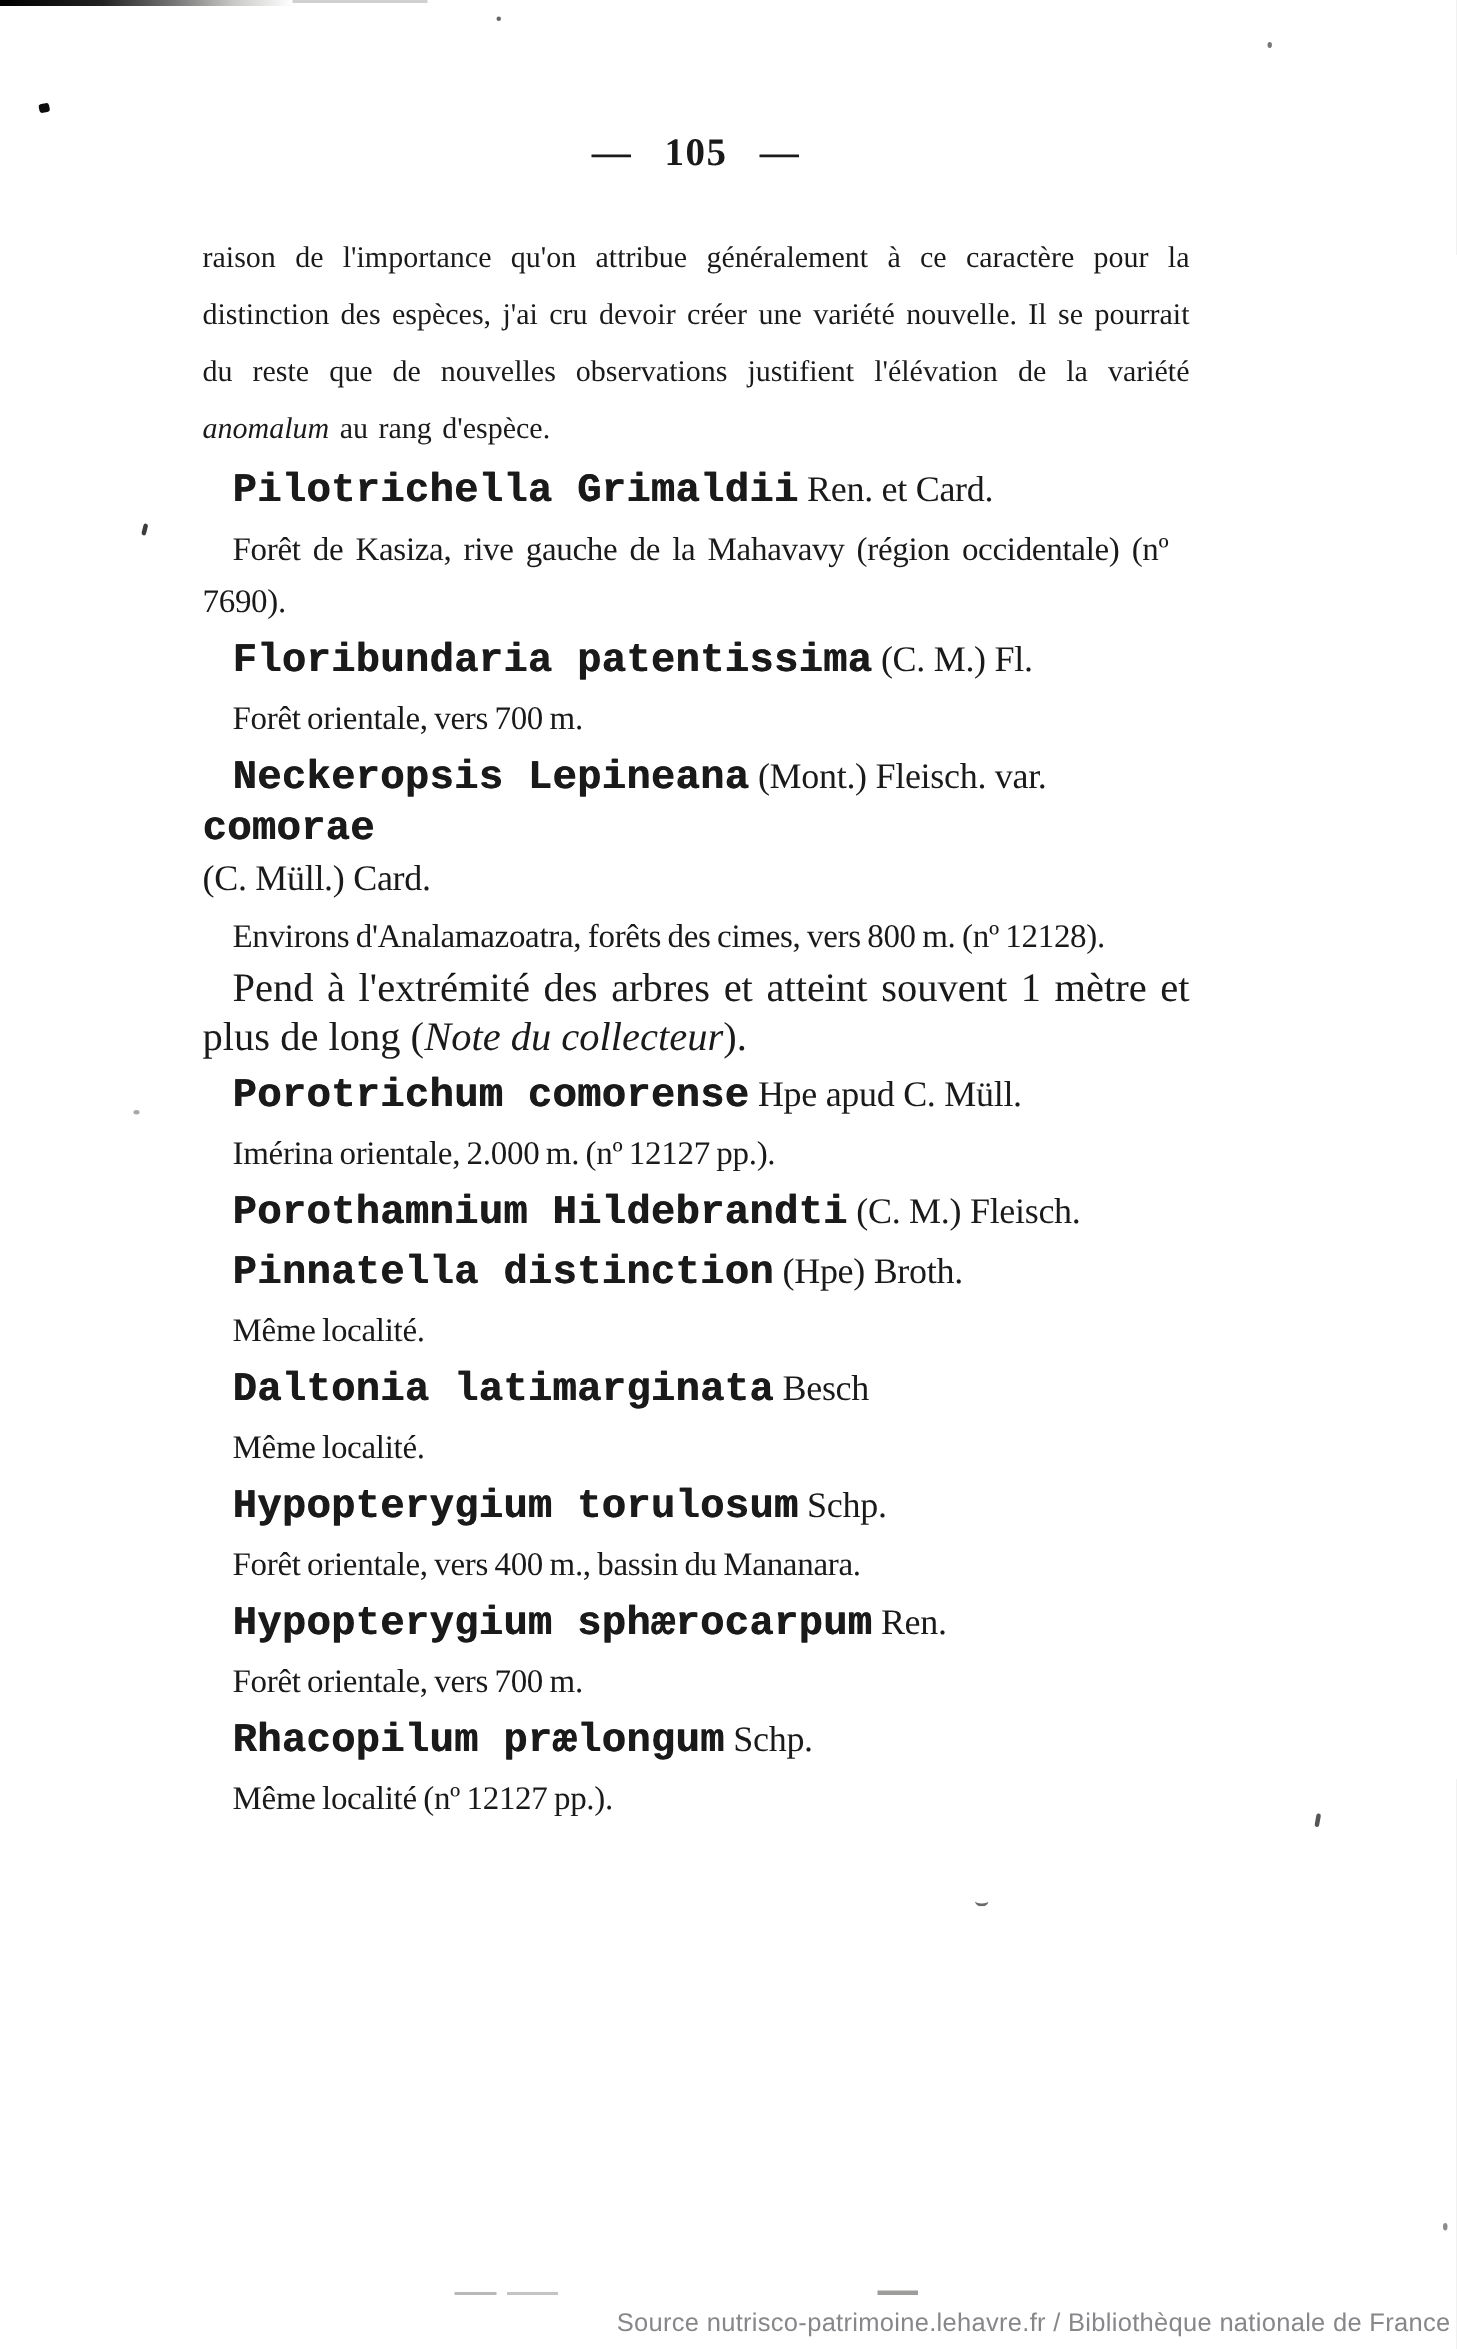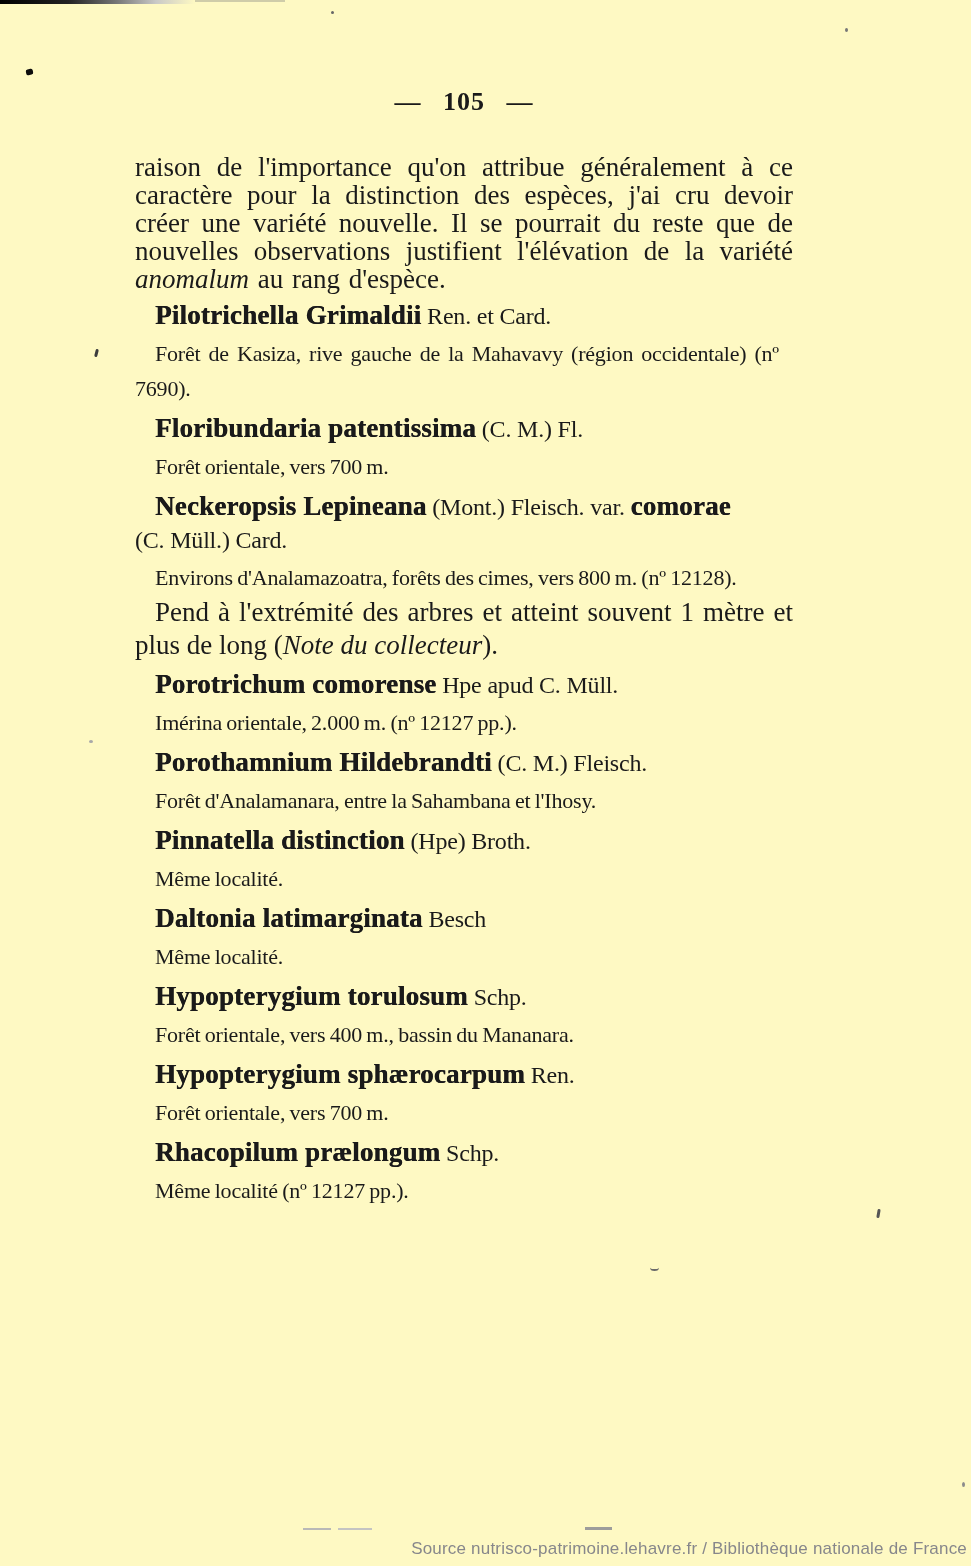--- a/index.html
+++ b/index.html
@@ -1,58 +1,59 @@
 <!DOCTYPE html>
 <html><head>
 <meta charset="utf-8">
 <style>
   html,body{margin:0;padding:0;background:#e8e8e6;}
   .page{
     position:relative;
     width:971px;height:1566px;
     margin:0 auto;
-    background:#fef9c3;
+    background:#ffffff;
     overflow:hidden;
     color:#1a1a1a;
     font-family:"Liberation Serif","DejaVu Serif",serif;
   }
   .content{
     position:absolute;
     left:135px;top:88px;width:658px;
   }
   .pageno{
     margin:0;
     text-align:center;
     font-size:26px;
     font-weight:bold;
     letter-spacing:1px;
     word-spacing:14px;
     line-height:28px;
   }
   .intro{
     margin:37px 0 0 0;
-    font-size:27px;
-    line-height:28px;
+    font-size:20px;
+    line-height:38px;
     text-align:justify;
     word-spacing:2px;
   }
   .entry{margin:0;}
   .sp-heading{
     margin:6px 0 0 0;
     font-size:24px;
     font-weight:normal;
     line-height:33px;
     text-indent:20px;
     letter-spacing:-0.2px;
   }
   .sp-heading .b{
     font-size:27px;
     font-weight:bold;
     letter-spacing:0.2px;
     text-shadow:0.4px 0 0 currentColor;
+    font-family:Liberation Mono, monospace;
   }
   .loc{
     margin:3px 14px 0 0;
     font-size:22px;
     line-height:35px;
     text-indent:20px;
     letter-spacing:-0.2px;
     word-spacing:-1px;
   }
   .loc.two{text-align:justify;}
@@ -136,21 +137,20 @@
       <p class="note"><span>Pend à l'extrémité des arbres et atteint souvent 1 mètre et plus de long (</span><i>Note du collecteur</i><span>).</span></p>
     </section>
 
     <section class="entry">
       <h2 class="sp-heading"><span class="b">Porotrichum comorense</span><span> Hpe apud C. Müll.</span></h2>
       <p class="loc">Imérina orientale, 2.000 m. (nº 12127 pp.).</p>
     </section>
 
     <section class="entry">
       <h2 class="sp-heading"><span class="b">Porothamnium Hildebrandti</span><span> (C. M.) Fleisch.</span></h2>
-      <p class="loc">Forêt d'Analamanara, entre la Sahambana et l'Ihosy.</p>
     </section>
 
     <section class="entry">
       <h2 class="sp-heading"><span class="b">Pinnatella distinction</span><span> (Hpe) Broth.</span></h2>
       <p class="loc">Même localité.</p>
     </section>
 
 
     <section class="entry">
       <h2 class="sp-heading"><span class="b">Daltonia latimarginata</span><span> Besch</span></h2>

